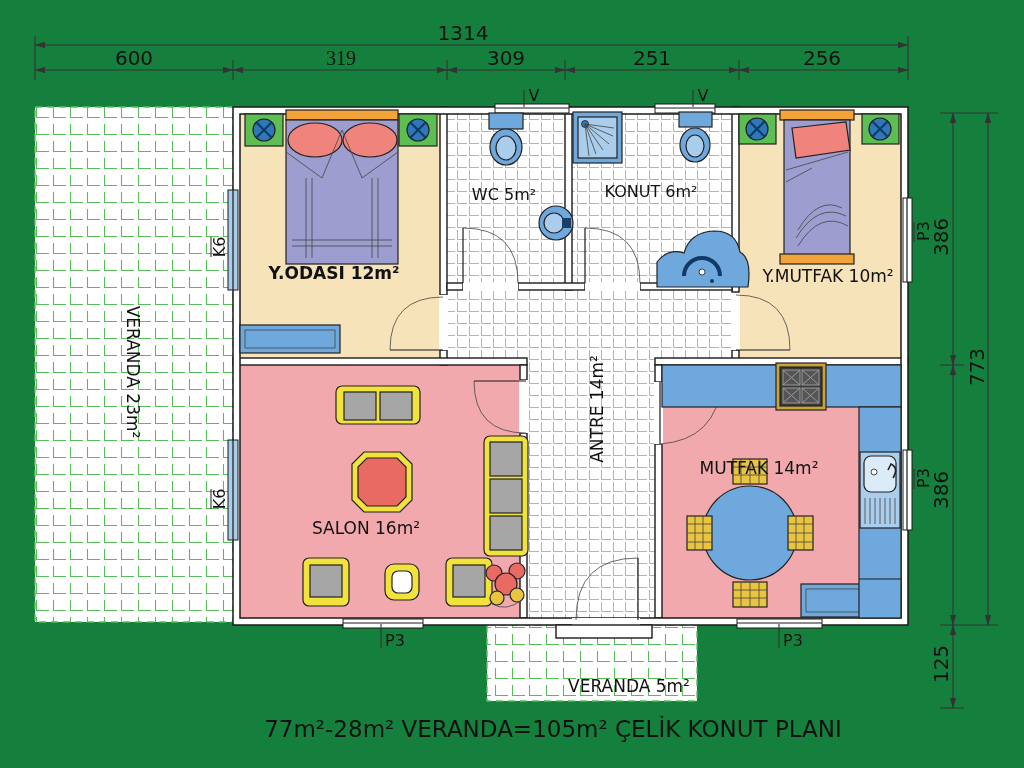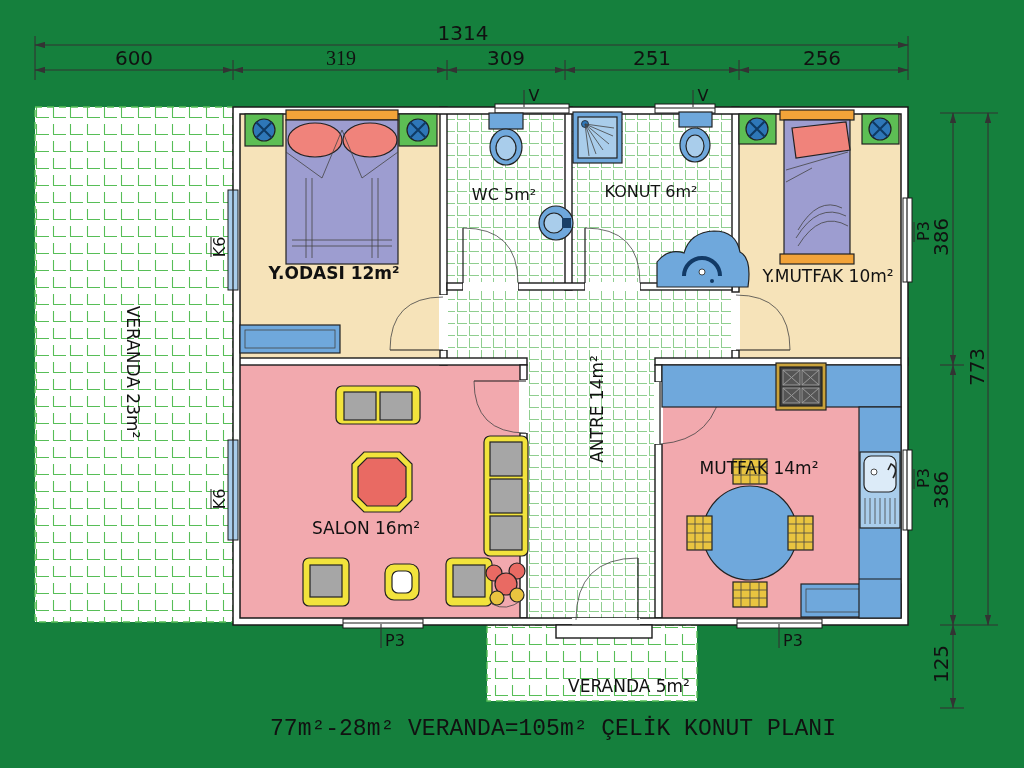--- a/index.html
+++ b/index.html
@@ -398,15 +398,15 @@
 <div class="lbl room rotcw" style="left:133px;top:372px;">VERANDA 23m²</div>
 <div class="lbl room" style="left:334px;top:273px;font-weight:bold;">Y.ODASI 12m²</div>
 <div class="lbl roomsm" style="left:504px;top:194px;">WC 5m²</div>
 <div class="lbl roomsm" style="left:651px;top:191px;">KONUT 6m²</div>
 <div class="lbl room" style="left:828px;top:276px;">Y.MUTFAK 10m²</div>
 <div class="lbl room rotccw" style="left:597px;top:409px;">ANTRE 14m²</div>
 <div class="lbl room" style="left:366px;top:528px;">SALON 16m²</div>
 <div class="lbl room" style="left:759px;top:424px;margin-top:44px;">MUTFAK 14m²</div>
 <div class="lbl room" style="left:593px;top:686px;margin-left:36px;">VERANDA 5m²</div>
 
-<div class="lbl caption" style="left:553px;top:729px;font-family:Liberation Mono, monospace;">77m²-28m² VERANDA=105m² ÇELİK KONUT PLANI</div>
+<div class="lbl caption" style="left:553px;top:729px;">77m²-28m² VERANDA=105m² ÇELİK KONUT PLANI</div>
 
 </div>
 
 </body></html>

